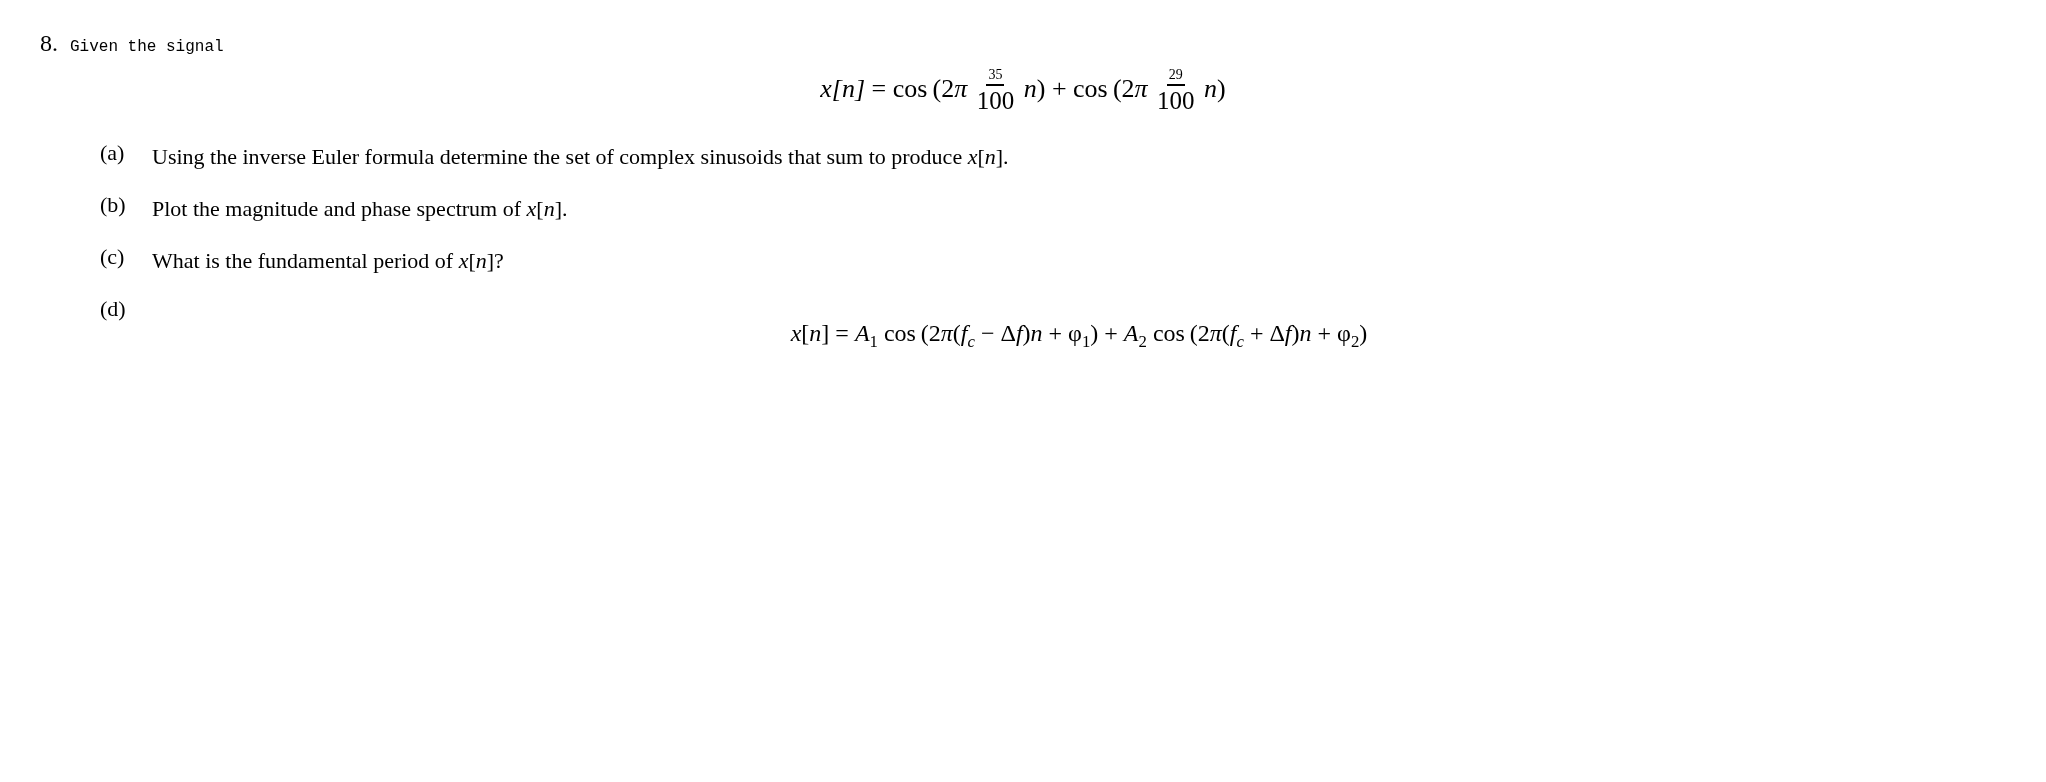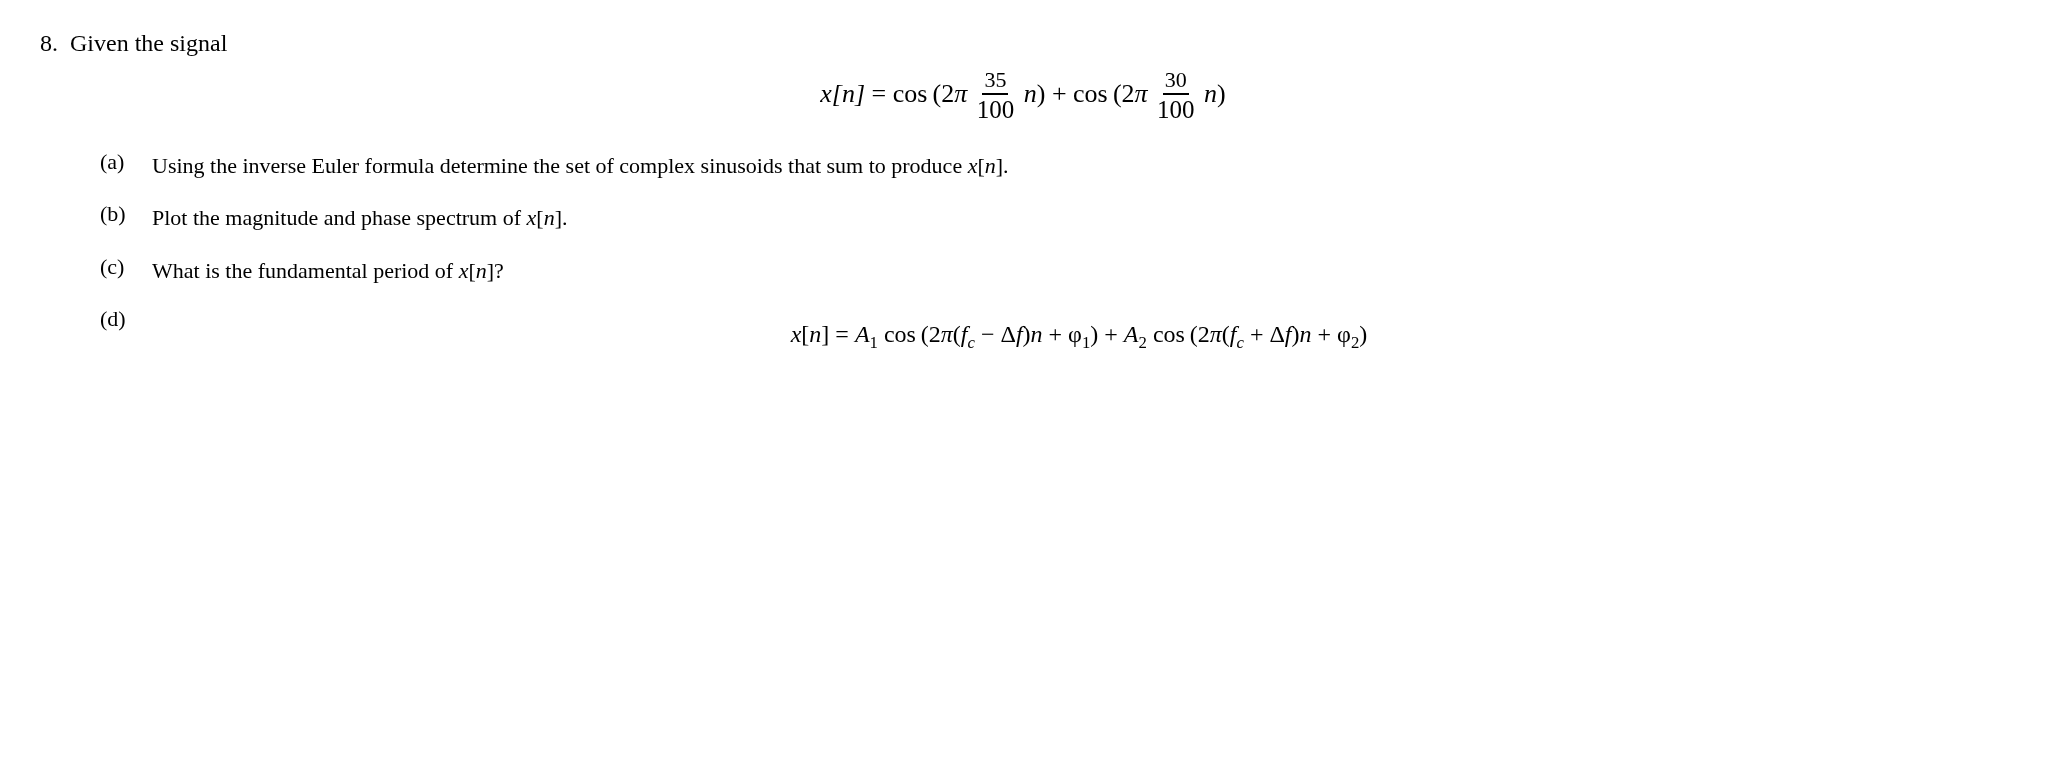--- a/index.html
+++ b/index.html
@@ -35,21 +35,21 @@
       display: inline-flex;
       flex-direction: column;
       align-items: center;
       vertical-align: middle;
       margin: 0 1px;
     }
 
     .fraction .numerator {
       border-bottom: 2px solid #000;
       padding: 0 2px;
-      font-size: 22px;
+      font-size: 14px;
       line-height: 1.2;
     }
 
     .fraction .denominator {
       padding: 0 2px;
       font-size: 25px;
       line-height: 1.2;
     }
 
     .parts {
@@ -70,51 +70,51 @@
     }
 
     .part-content {
       flex: 1;
       font-size: 22px;
       line-height: 1.55;
     }
 
     .part-content .sub-formula {
       text-align: center;
-      margin: 10px 0 6px 0;
+      margin: 19px 0 6px 0;
       font-size: 24px;
     }
 
     
     .math-inline {
       font-style: italic;
     }
     sub {
       font-size: 0.7em;
     }
   </style>
 </head>
 <body>
 
 <div class="question-header">
   <span style="font-size:24px;">8.</span>
-  <span style="font-size:24px;">Given the signal</span>
+  <span style="font-size:16px;font-family:Liberation Mono, monospace;">Given the signal</span>
 </div>
 
 <div class="formula-block">
   <span class="math-inline"><i>x</i>[<i>n</i>]</span>
   <span> = </span>
   <span>cos (2<i>π</i></span>
   <span class="fraction">
     <span class="numerator">35</span>
     <span class="denominator">100</span>
   </span>
   <span><i>n</i>) + cos (2<i>π</i></span>
   <span class="fraction">
-    <span class="numerator">30</span>
+    <span class="numerator">29</span>
     <span class="denominator">100</span>
   </span>
   <span><i>n</i>)</span>
 </div>
 
 <div class="parts">
 
   <div class="part">
     <span class="part-label">(a)</span>
     <div class="part-content">

